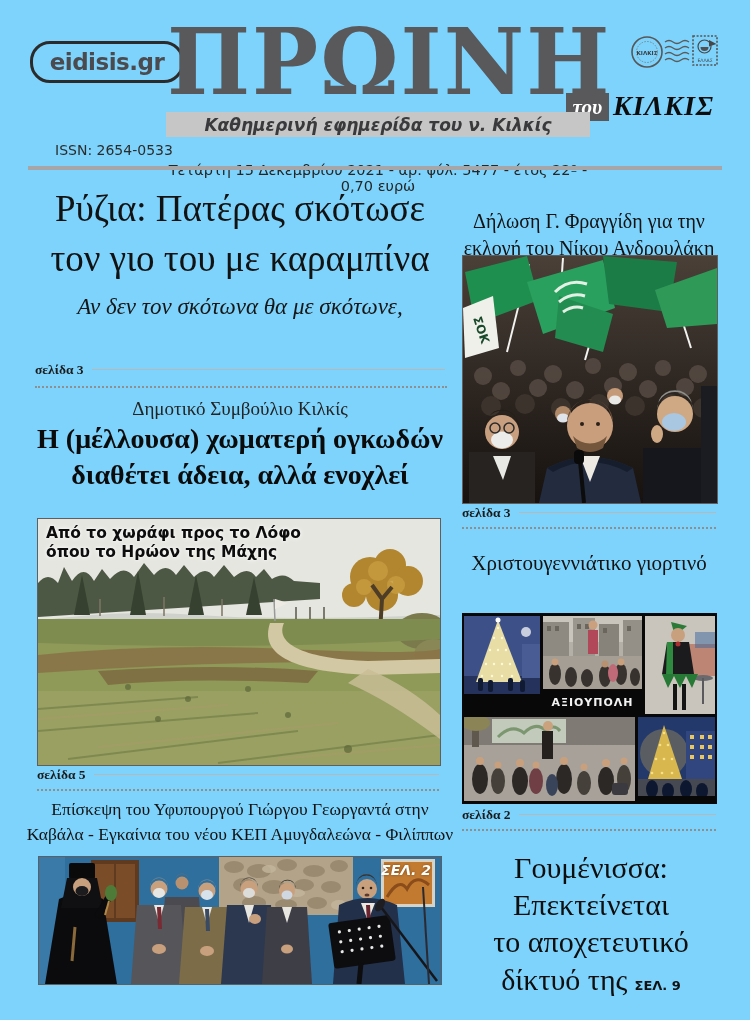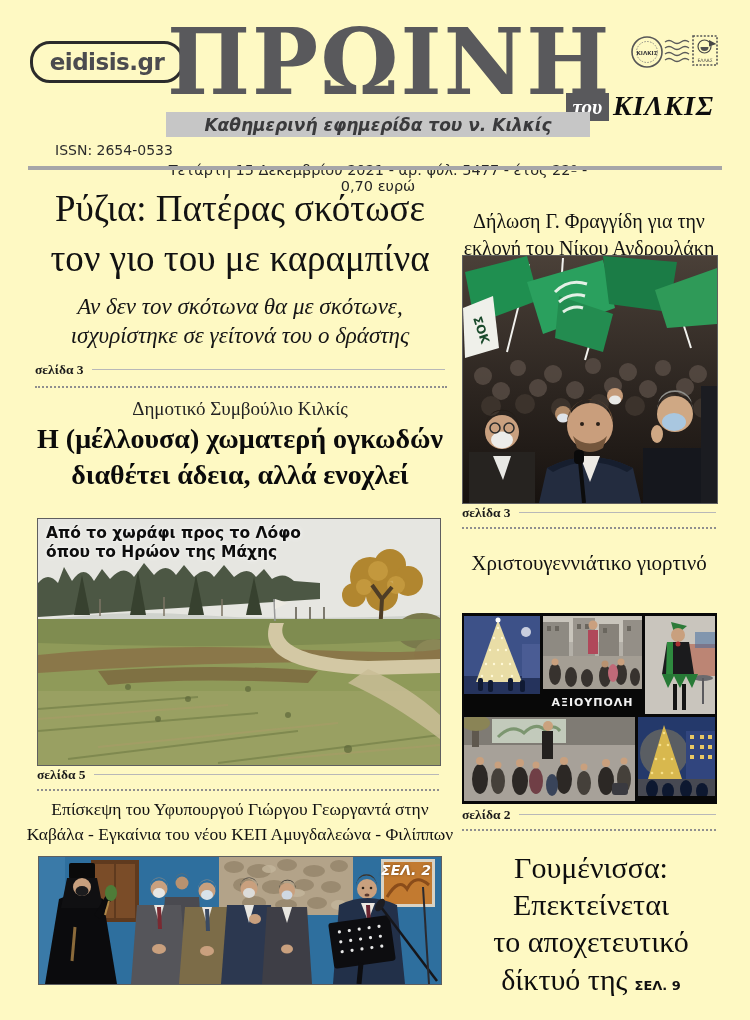--- a/index.html
+++ b/index.html
@@ -1,16 +1,16 @@
 <!DOCTYPE html>
 <html lang="el"><head>
 <meta charset="utf-8">
 <style>
   html,body{margin:0;padding:0;background:#e8e8e8;}
-  #page{position:relative;width:750px;height:1020px;background:#fef9c3;overflow:hidden;
+  #page{position:relative;width:750px;height:1020px;background:#7dd3fc;overflow:hidden;
         font-family:"Liberation Serif","DejaVu Serif",serif;-webkit-font-smoothing:antialiased;}
   .abs{position:absolute;}
   
   #logo-pill{left:30px;top:41px;width:148px;height:36px;border:3px solid #2b2b2b;border-radius:20px;
     display:flex;align-items:center;justify-content:center;
     font:bold 23px "DejaVu Sans","Liberation Sans",sans-serif;color:#4b4b4f;letter-spacing:-0.5px;}
   #masthead-title{left:167px;top:16px;font-family:"DejaVu Serif",serif;font-weight:900;font-size:88px;
     line-height:1;color:#59595c;letter-spacing:2px;transform:scaleY(1.04);transform-origin:top left;}
   #tou-box{left:566px;top:93px;width:43px;height:28px;background:#59595c;display:flex;align-items:center;
     justify-content:center;font:bold italic 21px "Liberation Serif",serif;color:#ffffff;}
@@ -110,21 +110,20 @@
   <div class="abs" id="issn">ISSN: 2654-0533</div>
   <div class="abs" id="dateline">Τετάρτη 15 Δεκεμβρίου 2021 - αρ. φύλ. 5477 - έτος 22º - 0,70 ευρώ</div>
   <div class="abs" id="header-rule"></div>
 
   <div class="abs headline" id="lead-headline">
     <div>Ρύζια: Πατέρας σκότωσε</div>
     <div>τον γιο του με καραμπίνα</div>
   </div>
   <div class="abs" id="lead-sub">
     <div>Αν δεν τον σκότωνα θα με σκότωνε,</div>
-    <div>ισχυρίστηκε σε γείτονά του ο δράστης</div>
   </div>
   <div class="abs pageref" id="pr-lead">
     <span>σελίδα 3</span>
     <span class="tail"></span>
   </div>
   <div class="abs dotted" id="dot-lead"></div>
 
   <div class="abs headline" id="rst-headline">
     <div>Δήλωση Γ. Φραγγίδη για την</div>
     <div>εκλογή του Νίκου Ανδρουλάκη</div>

